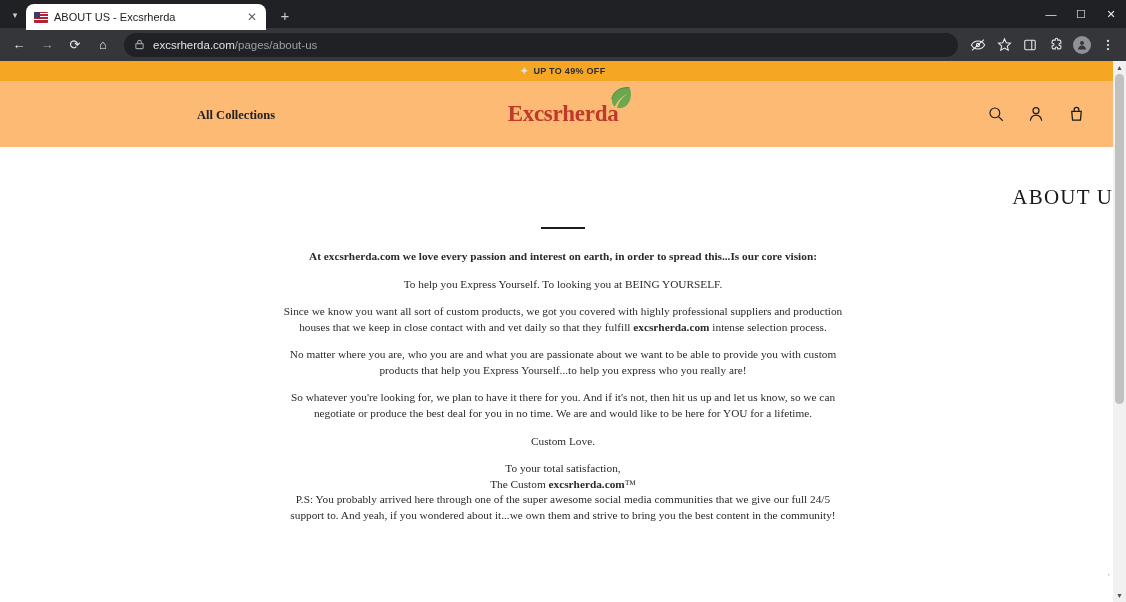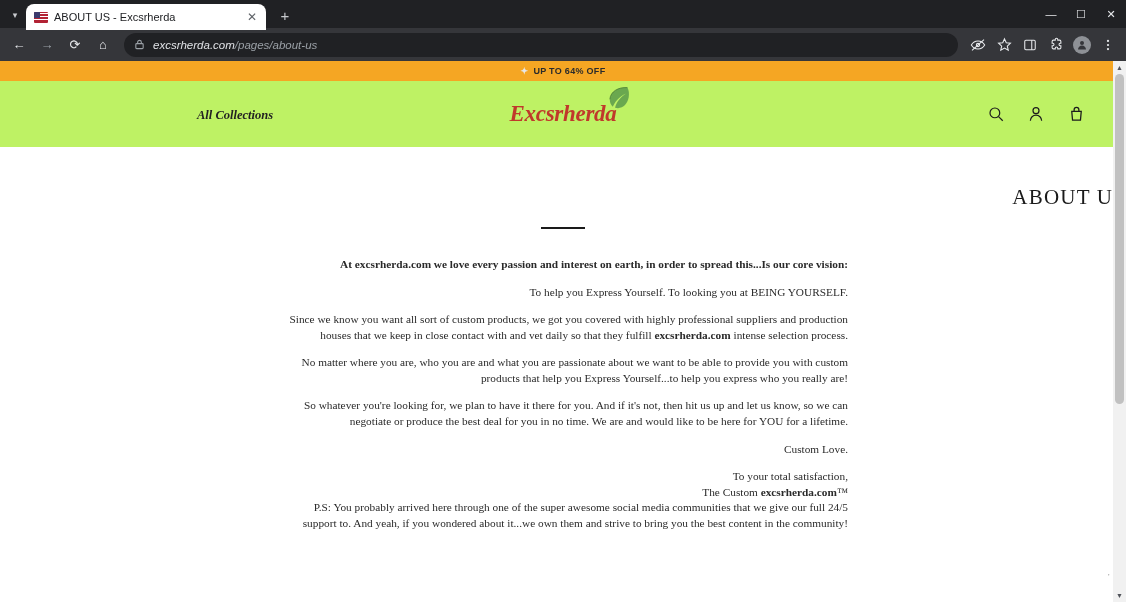--- a/index.html
+++ b/index.html
@@ -118,21 +118,20 @@
     flex: 1 1 auto;
     height: 24px;
     background: #202124;
     border-radius: 13px;
     display: flex;
     align-items: center;
     padding: 0 10px;
     margin: 0 6px;
     gap: 8px;
     overflow: hidden;
-    font-style: italic;
   }
   .omnibox-lock { color: #9aa0a6; font-size: 9px; display: flex; align-items: center; }
   .omnibox-url {
     font-size: 11.5px;
     color: #e0e2e6;
     white-space: nowrap;
     overflow: hidden;
   }
   .omnibox-url .path { color: #9aa0a6; }
   .tb-icon {
@@ -169,26 +168,25 @@
     gap: 5px;
     font-size: 9px;
     font-weight: bold;
     color: #2b2b2b;
     letter-spacing: 0.3px;
   }
   .announce-spark { font-size: 9px; color: #e8e8e8; }
 
   .site-header {
     height: 66px;
-    background: #bef264;
+    background: #fdba74;
     display: flex;
     align-items: center;
     padding: 0 22px;
     position: relative;
-    font-style: italic;
   }
   .header-left {
     width: 260px;
     padding-left: 175px;
   }
   .all-collections {
     font-family: "Liberation Serif", serif;
     font-weight: bold;
     font-size: 12.5px;
     color: #222;
@@ -247,26 +245,26 @@
     font-weight: normal;
   }
   .title-rule {
     width: 44px;
     height: 2px;
     background: #1a1a1a;
     margin: 17px auto 0 auto;
   }
   .body-copy {
     width: 570px;
-    margin: 28px auto 0 auto;
+    margin: 20px auto 0 auto;
     font-family: "Liberation Serif", serif;
     font-size: 11.3px;
     line-height: 1.38;
     color: #2a2a2a;
-    text-align: right;
+    text-align: center;
   }
   .body-copy p { margin: 0 0 12px 0; }
   .body-copy p.tight { margin-bottom: 0; }
   .body-copy b { font-weight: bold; }
 
   
   .scrollbar {
     position: absolute;
     right: 0; top: 0; bottom: 0;
     width: 13px;
@@ -380,21 +378,21 @@
         <circle cx="12" cy="19" r="1.9"></circle>
       </svg>
     </div>
   </div>
 
   <div class="viewport">
     <div class="page-scroll">
 
       <div class="announce-bar">
         <span class="announce-spark">✦</span>
-        <span>UP TO 64% OFF</span>
+        <span>UP TO 49% OFF</span>
       </div>
 
       <div class="site-header">
         <div class="header-left">
           <span class="all-collections">All Collections</span>
         </div>
 
         <div class="logo-wrap">
           <a class="logo">
             <span class="logo-text">Excsrherda</span>

